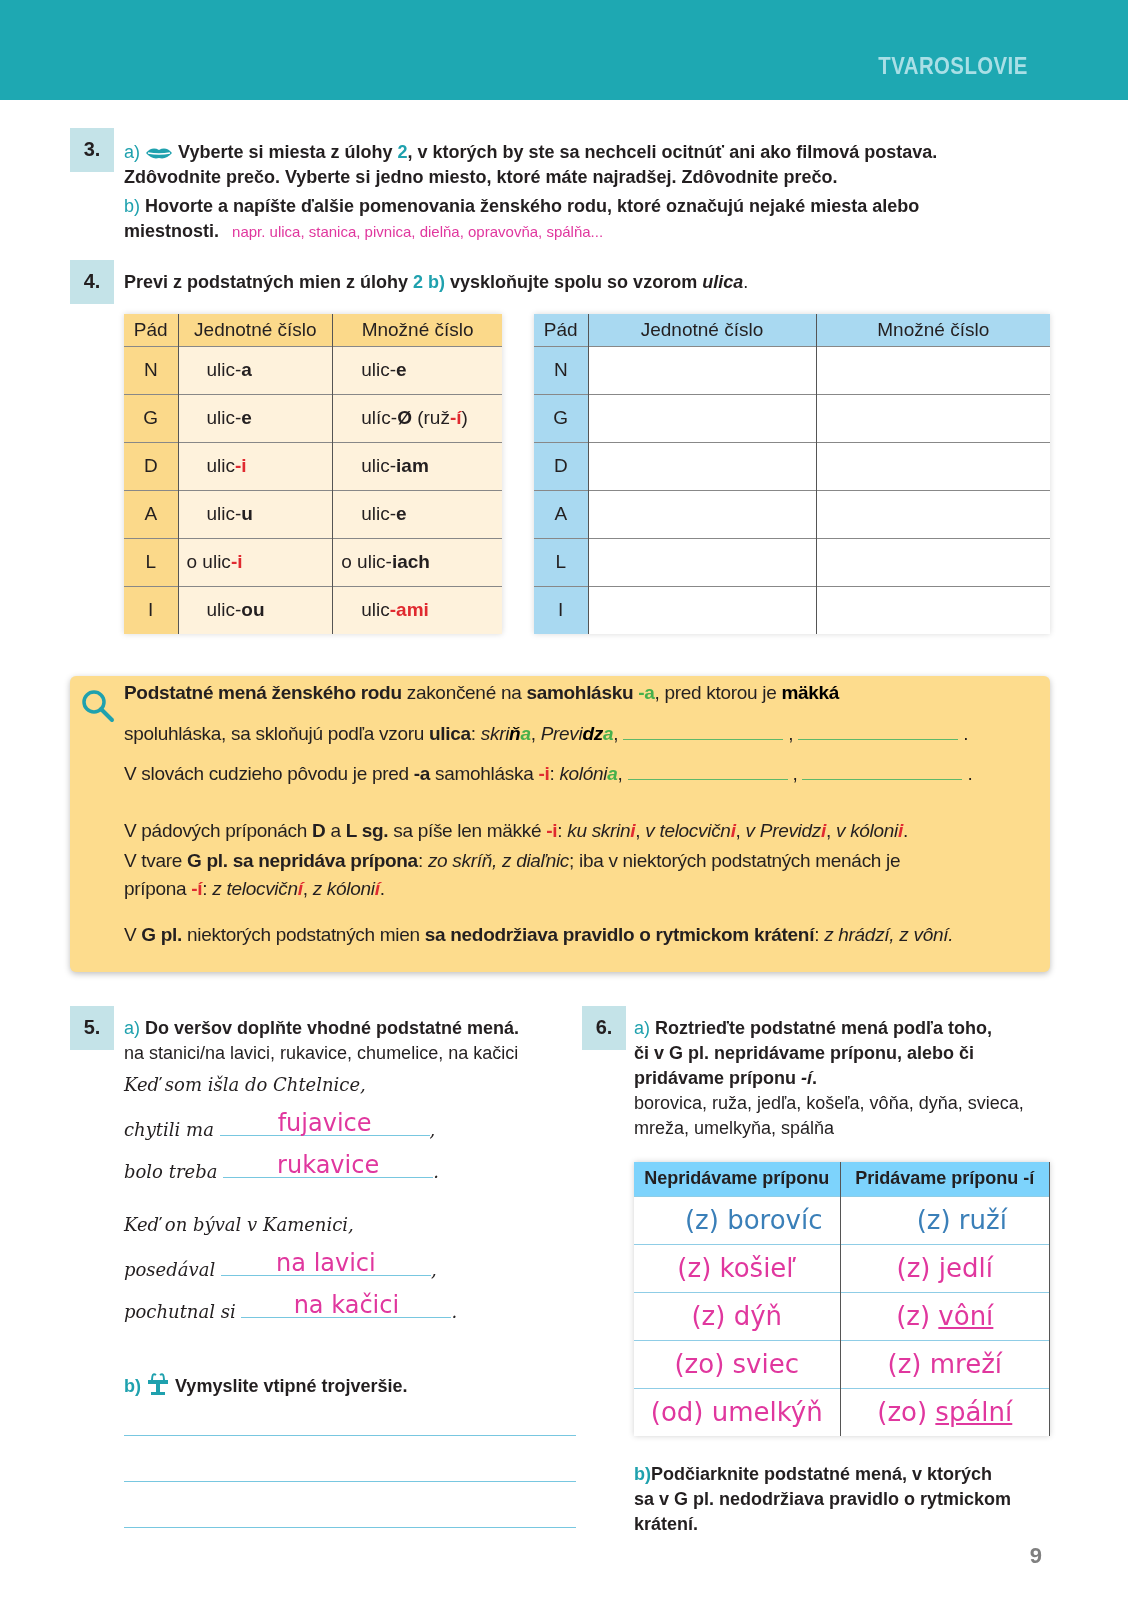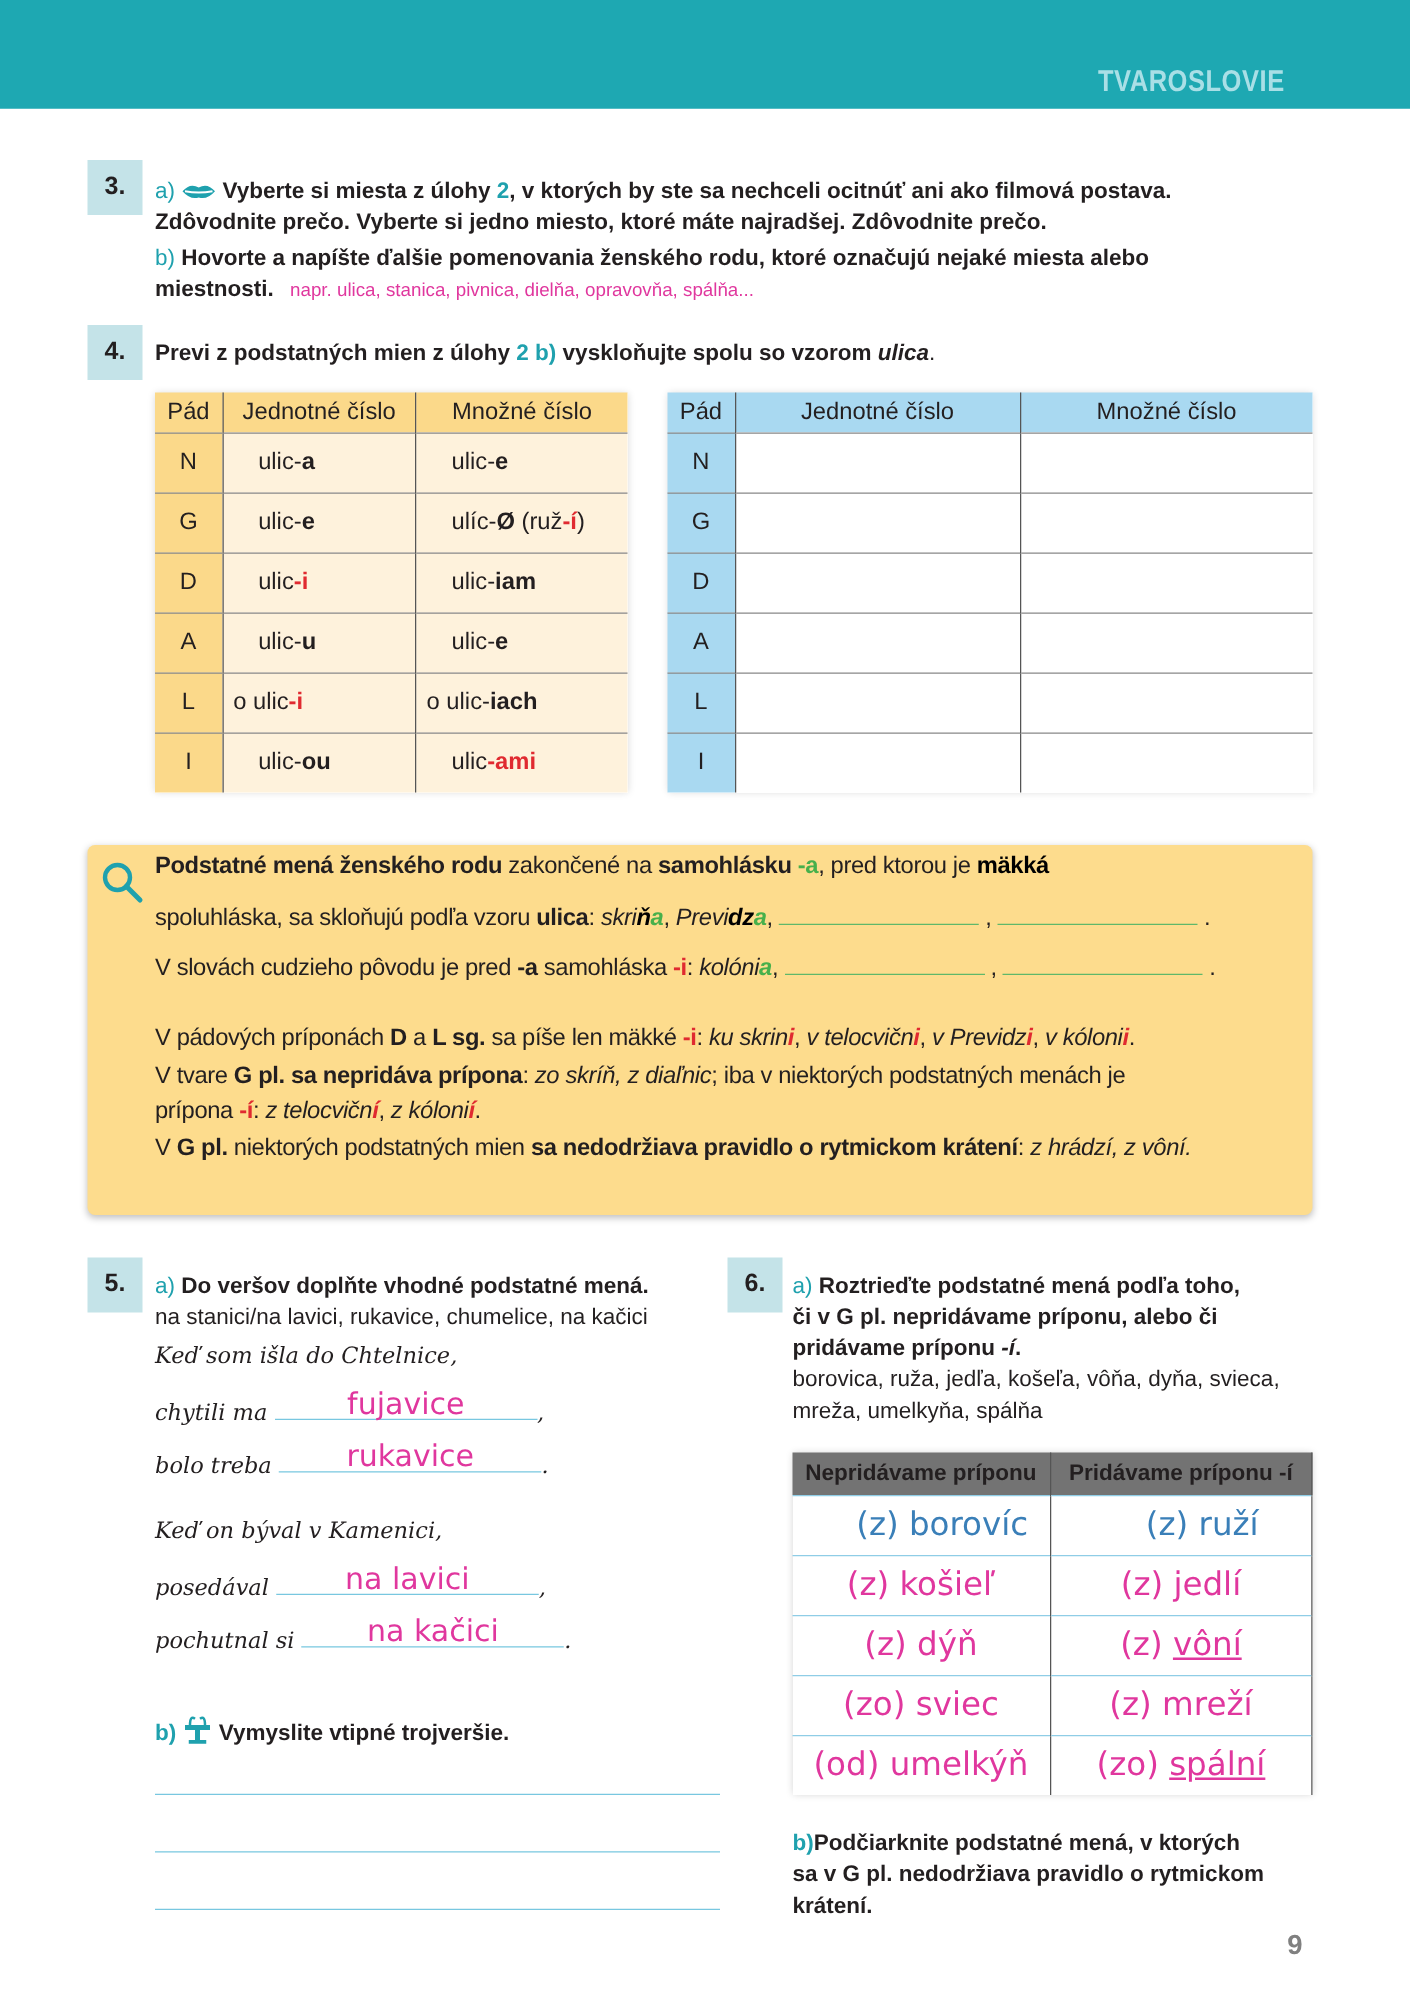--- a/index.html
+++ b/index.html
@@ -1,17 +1,17 @@
 <!DOCTYPE html>
 <html><head>
 <meta charset="utf-8">
 <style>
   * { box-sizing: border-box; margin: 0; padding: 0; }
   body { width: 1128px; height: 1600px; background: #fff; font-family: "Liberation Sans", sans-serif; color: #231f20; position: relative; overflow: hidden; }
-  .header { position: absolute; left: 0; top: 0; width: 1128px; height: 87px; background: #1ea8b2; padding-left: 30px; }
+  .header { position: absolute; left: 0; top: 0; width: 1128px; height: 100px; background: #1ea8b2; padding-left: 30px; }
   .header-title { position: absolute; right: 100px; top: 52px; font-size: 24px; font-weight: bold; color: #a9dfe6; letter-spacing: 0.5px; transform: scaleX(0.85); transform-origin: right; }
   .num { position: absolute; width: 44px; height: 44px; background: #c4e3e8; font-weight: bold; font-size: 20px; display: flex; align-items: flex-start; justify-content: center; padding-top: 10px; }
   .abs { position: absolute; }
   .teal { color: #1fa1ae; font-weight: normal; }
   .txt { font-size: 18px; line-height: 25px; }
   .b { font-weight: bold; }
   .pink { color: #e0379e; }
   .red { color: #e02a30; }
   .green { color: #47b04b; }
   .blue { color: #000000; }
@@ -29,21 +29,21 @@
   .t2 td.pad { background: #a9d9f1; text-align: center; width: 54px; }
   th:last-child, td:last-child { border-right: none; }
   .rule { position: absolute; left: 70px; top: 676px; width: 980px; height: 296px; background: #fddc8d; border-radius: 6px; box-shadow: 0 2px 6px rgba(0,0,0,0.25); }
   .rule .line { position: absolute; left: 54px; font-size: 19px; white-space: nowrap; letter-spacing: -0.3px; }
   .blank { display: inline-block; border-bottom: 1.5px solid #5fb86a; width: 160px; height: 18px; vertical-align: baseline; }
   .poem { font-family: "DejaVu Serif", serif; font-style: italic; font-size: 18px; position: absolute; left: 124px; }
   .fill { display: inline-block; border-bottom: 1.5px solid #78c7e0; position: relative; text-align: center; height: 20px; }
   .fill span { position: absolute; left: 0; right: 0; bottom: -2px; font-family: "DejaVu Sans", sans-serif; font-style: normal; font-size: 24px; color: #e0379e; }
   .wline { position: absolute; left: 124px; width: 452px; border-top: 1.5px solid #78c7e0; }
   .t3 { position: absolute; left: 634px; top: 1162px; width: 416px; box-shadow: 0 0 6px rgba(0,0,0,0.18); }
-  .t3 th { background: #737373; font-size: 18px; height: 34px; white-space: nowrap; border-right: 1px solid #555; }
+  .t3 th { background: #7dd3fc; font-size: 18px; height: 34px; white-space: nowrap; border-right: 1px solid #555; }
   .t3 td { height: 48px; text-align: center; font-size: 26px; font-family: "DejaVu Sans", sans-serif; border-top: 1.5px solid #8fcde6; border-right: 1px solid #555; color: #e0379e; }
   .t3 td.bl { color: #3a7fb8; padding-left: 34px; }
   .pagenum { position: absolute; right: 86px; top: 1543px; font-size: 22px; font-weight: bold; color: #808080; }
 </style>
 </head>
 <body>
 
 <div class="header">
   <div class="header-title">TVAROSLOVIE</div>
 </div>
@@ -172,21 +172,21 @@
   </div>
   <div class="line" style="top:144px;">
     <span>V pádových príponách </span><b>D</b><span> a </span><b>L sg.</b><span> sa píše len mäkké </span><b class="red">-i</b><span>: </span><i>ku skrin</i><i class="red b">i</i><span>, </span><i>v telocvičn</i><i class="red b">i</i><span>, </span><i>v Previdz</i><i class="red b">i</i><span>, </span><i>v kóloni</i><i class="red b">i</i><span>.</span>
   </div>
   <div class="line" style="top:174px;">
     <span>V tvare </span><b>G pl. sa nepridáva prípona</b><span>: </span><i>zo skríň, z diaľnic</i><span>; iba v niektorých podstatných menách je</span>
   </div>
   <div class="line" style="top:202px;">
     <span>prípona </span><b class="red">-í</b><span>: </span><i>z telocvičn</i><i class="red b">í</i><span>, </span><i>z kóloni</i><i class="red b">í</i><span>.</span>
   </div>
-  <div class="line" style="top:232px;">
+  <div class="line" style="top:248px;">
     <span>V </span><b>G pl.</b><span> niektorých podstatných mien </span><b>sa nedodržiava pravidlo o rytmickom krátení</b><span>: </span><i>z hrádzí, z vôní.</i>
   </div>
 </div>
 
 <div class="num" style="left:70px;top:1006px;">5.</div>
 <div class="abs txt" style="left:124px;top:1016px;">
   <span class="teal">a)</span>
   <span class="b">Do veršov doplňte vhodné podstatné mená.</span><br>
   <span>na stanici/na lavici, rukavice, chumelice, na kačici</span>
 </div>

